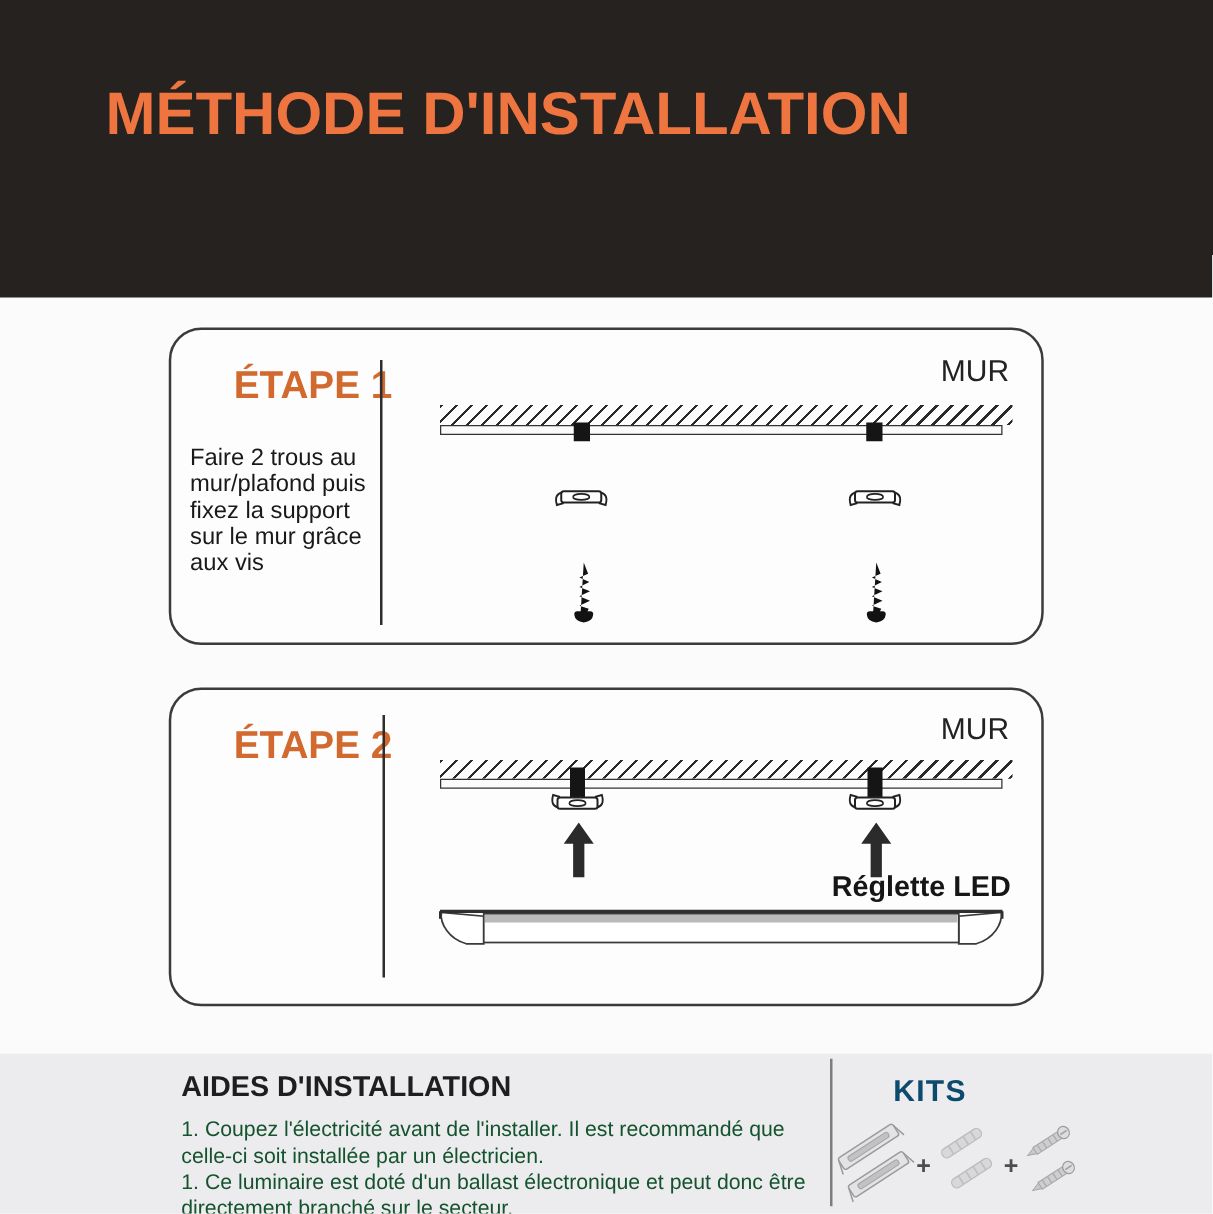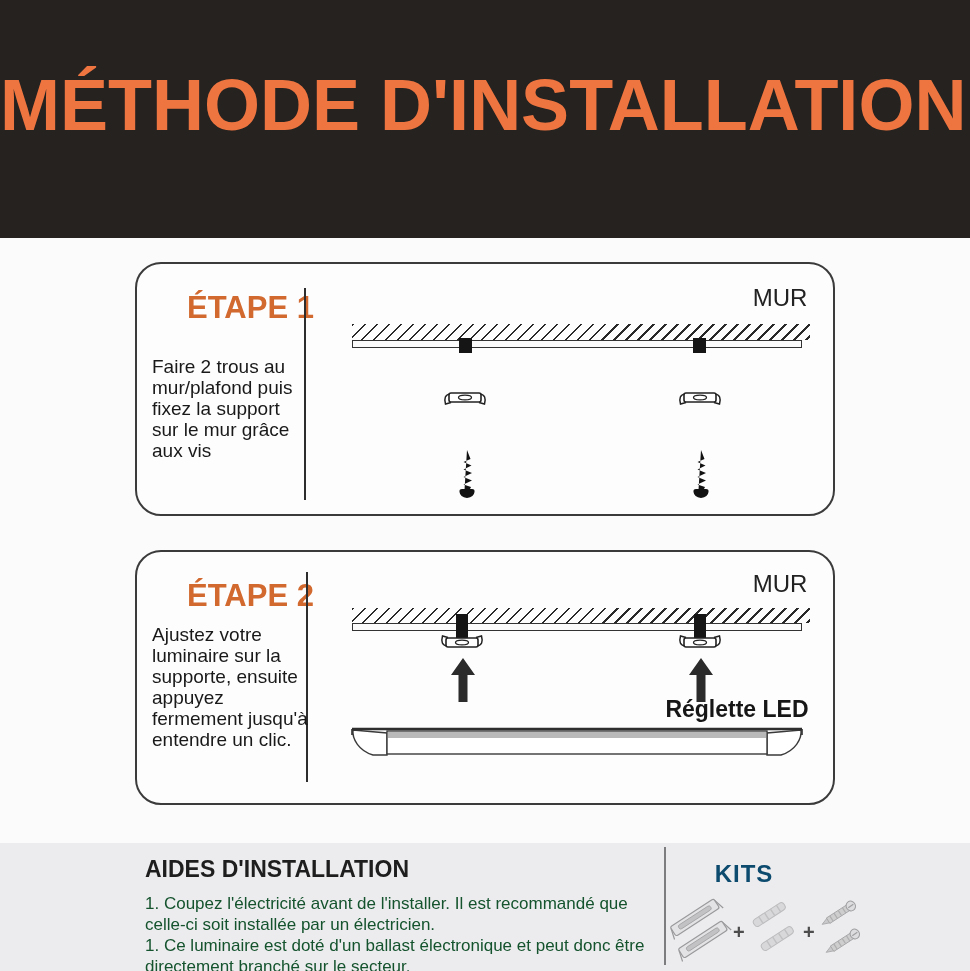--- a/index.html
+++ b/index.html
@@ -2,21 +2,21 @@
 <html><head>
 <meta charset="utf-8">
 <style>
   html,body{margin:0;padding:0;background:#fbfbfc;}
   .page{position:relative;width:970px;height:971px;overflow:hidden;
         font-family:"Liberation Sans","DejaVu Sans",sans-serif;background:#fbfbfc;}
 
   
   .banner{position:absolute;left:0;top:0;width:970px;height:238px;background:#252220;}
   .banner-title{position:absolute;left:0;top:64px;width:813px;text-align:center;
-                color:#ee7540;font-size:72px;font-weight:700;letter-spacing:0px;white-space:nowrap;}
+                color:#ee7540;font-size:48px;font-weight:700;letter-spacing:0px;white-space:nowrap;}
 
   
   .card{position:absolute;left:135px;width:700px;background:#fdfdfe;
         border:2px solid #3b3b3b;border-radius:26px;box-sizing:border-box;}
   .card1{top:262px;height:254px;}
   .card2{top:550px;height:255px;padding-left:34px;}
   .step-label{position:absolute;left:50px;top:26px;font-size:31px;font-weight:700;color:#d2692f;}
   .v-divider{position:absolute;width:2px;background:#2d2d2d;}
   .card1 .v-divider{left:167px;top:24px;height:212px;}
   .card2 .v-divider{left:169px;top:20px;height:210px;}
@@ -108,21 +108,20 @@
     </svg>
     <svg class="screw s2" viewBox="0 0 18 50">
       <path d="M9 0 L12.5 9 L5.5 12 L13.5 15.5 L5.5 19.5 L14 23 L5.5 27 L14 30.5 L5.5 34.5 L13 37 L11.5 40 L6.5 40 Z" fill="#121212"></path>
       <path d="M4 39 L14 39 Q17 39 16.5 42 Q16 47 9 48 Q2 47 1.5 42 Q1 39 4 39 Z" fill="#121212"></path>
     </svg>
   </div>
 
   <div class="card card2">
     <div class="step-label">ÉTAPE 2</div>
     <div class="v-divider"></div>
-    <div class="step-desc">Ajustez votre luminaire sur la supporte, ensuite appuyez fermement jusqu'à entendre un clic.</div>
     <div class="wall-label">MUR</div>
 
     <div class="hatch"></div>
     <div class="wall-bar"></div>
     <div class="hole h1"></div>
     <div class="hole h2"></div>
 
     <svg class="clip c1" viewBox="0 0 46 20">
       <path d="M8 4 Q1 5 3.5 14 L9 12.5" fill="#fff" stroke="#222" stroke-width="1.5"></path>
       <path d="M38 4 Q45 5 42.5 14 L37 12.5" fill="#fff" stroke="#222" stroke-width="1.5"></path>

